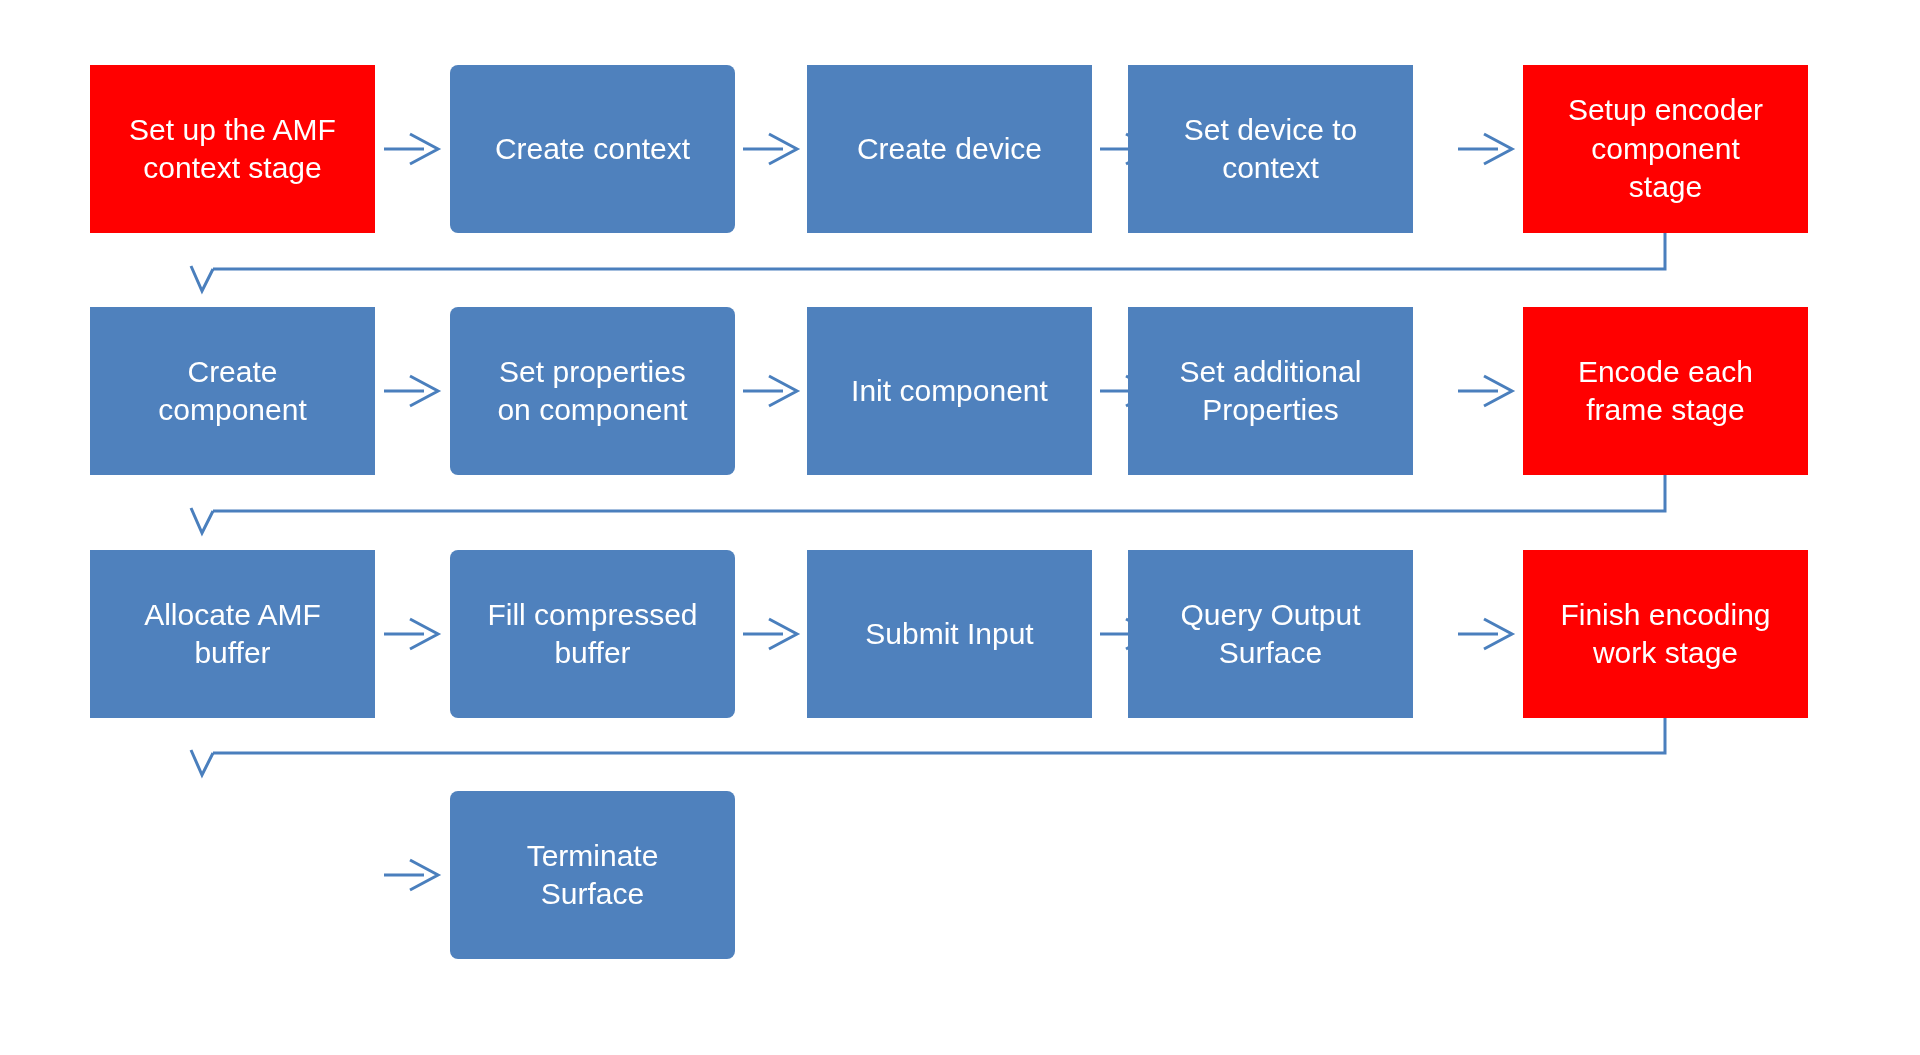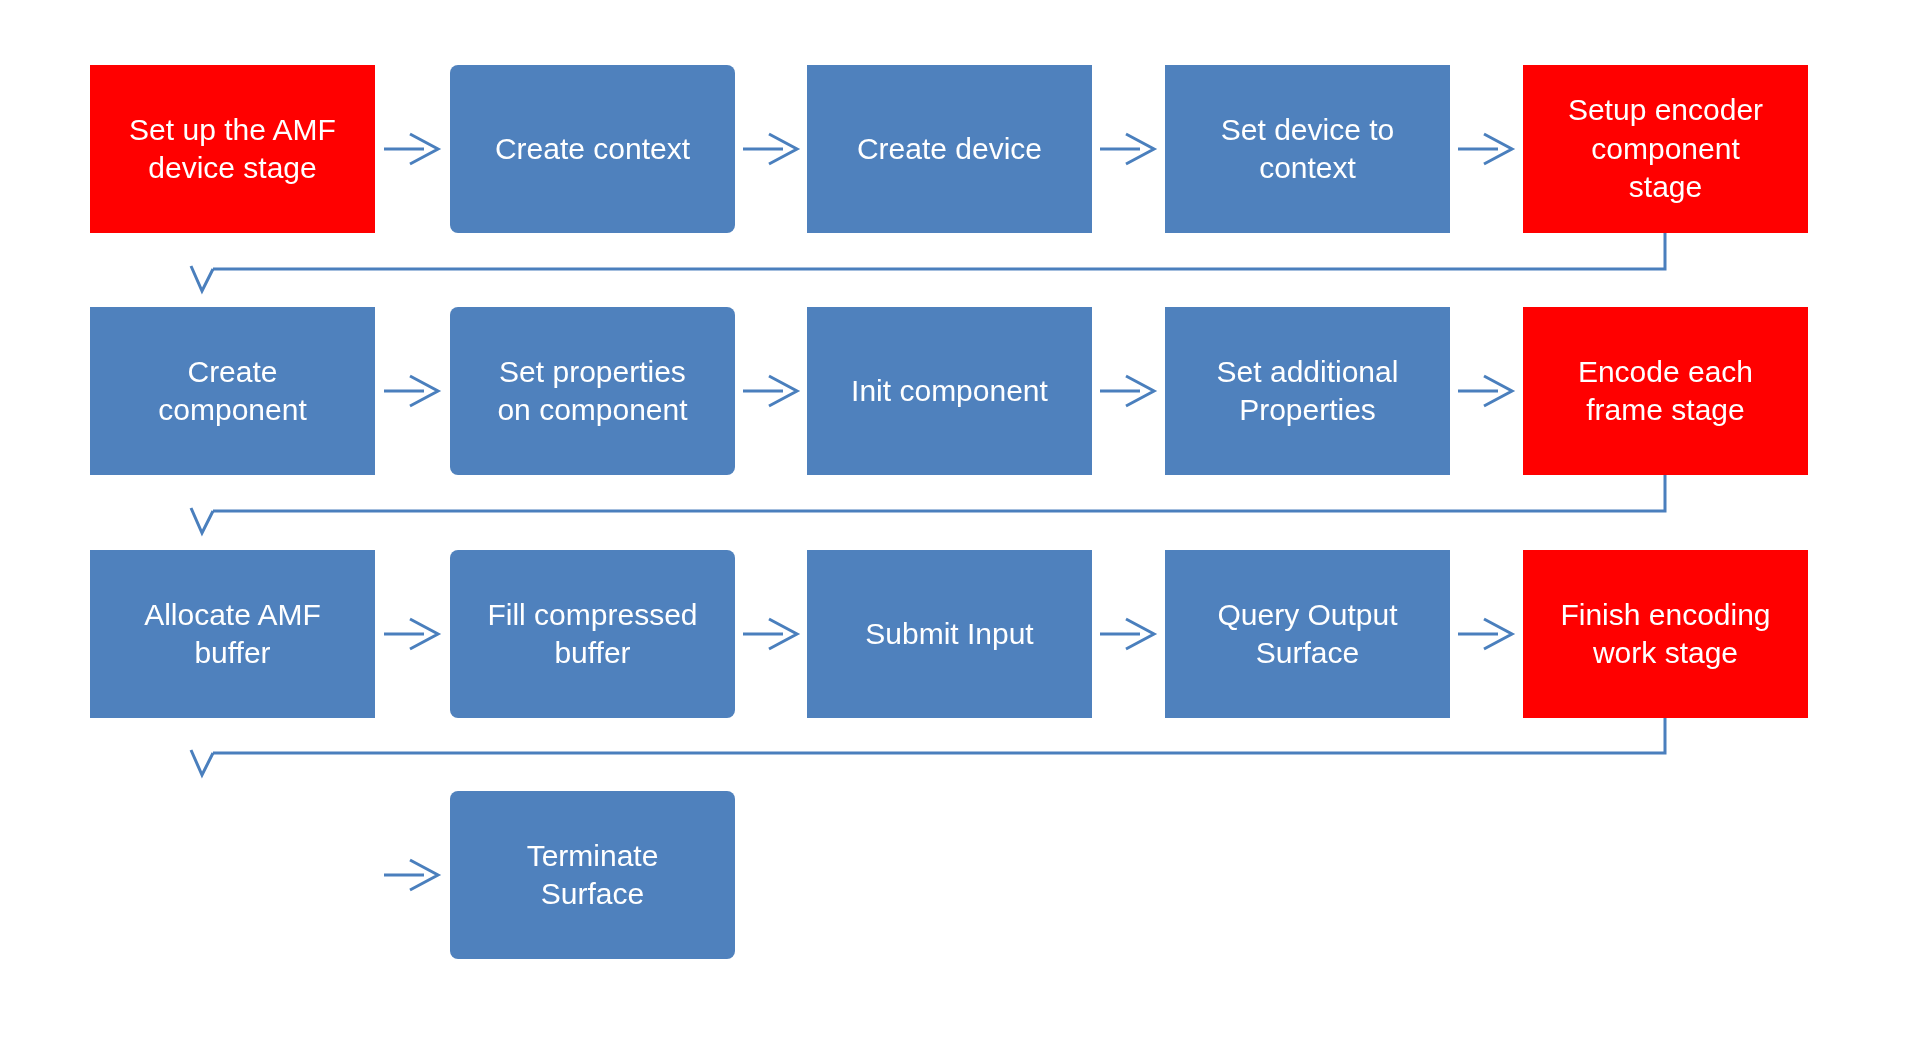--- a/index.html
+++ b/index.html
@@ -37,21 +37,21 @@
     font-size: 30px;
     line-height: 1.28;
     white-space: pre-line;
   }
   .box.blue { background: #4f81bd; }
   .box.red  { background: #ff0000; }
 
   .c1 { left: 90px; }
   .c2 { left: 450px; border-radius: 8px; }
   .c3 { left: 807px; }
-  .c4 { left: 1165px; }
+  .c4 { left: 1128px; }
   .c5 { left: 1523px; }
 
   .r1 { top: 65px; }
   .r2 { top: 307px; }
   .r3 { top: 550px; }
   .r4 { top: 791px; }
 
   .stroke {
     stroke: #4a7fbd;
     stroke-width: 3;
@@ -131,21 +131,21 @@
       <polyline class="stroke" points="213,511 202,533 191,508"></polyline>
     </g>
 
     <g>
       <polyline class="stroke" points="1665,718 1665,753 213,753"></polyline>
       <polyline class="stroke" points="213,753 202,775 191,750"></polyline>
     </g>
   </svg>
 
   <div class="box red  r1 c1">Set up the AMF
-device stage</div>
+context stage</div>
   <div class="box blue r1 c2">Create context</div>
   <div class="box blue r1 c3">Create device</div>
   <div class="box blue r1 c4">Set device to
 context</div>
   <div class="box red  r1 c5">Setup encoder
 component
 stage</div>
 
   <div class="box blue r2 c1">Create
 component</div>

